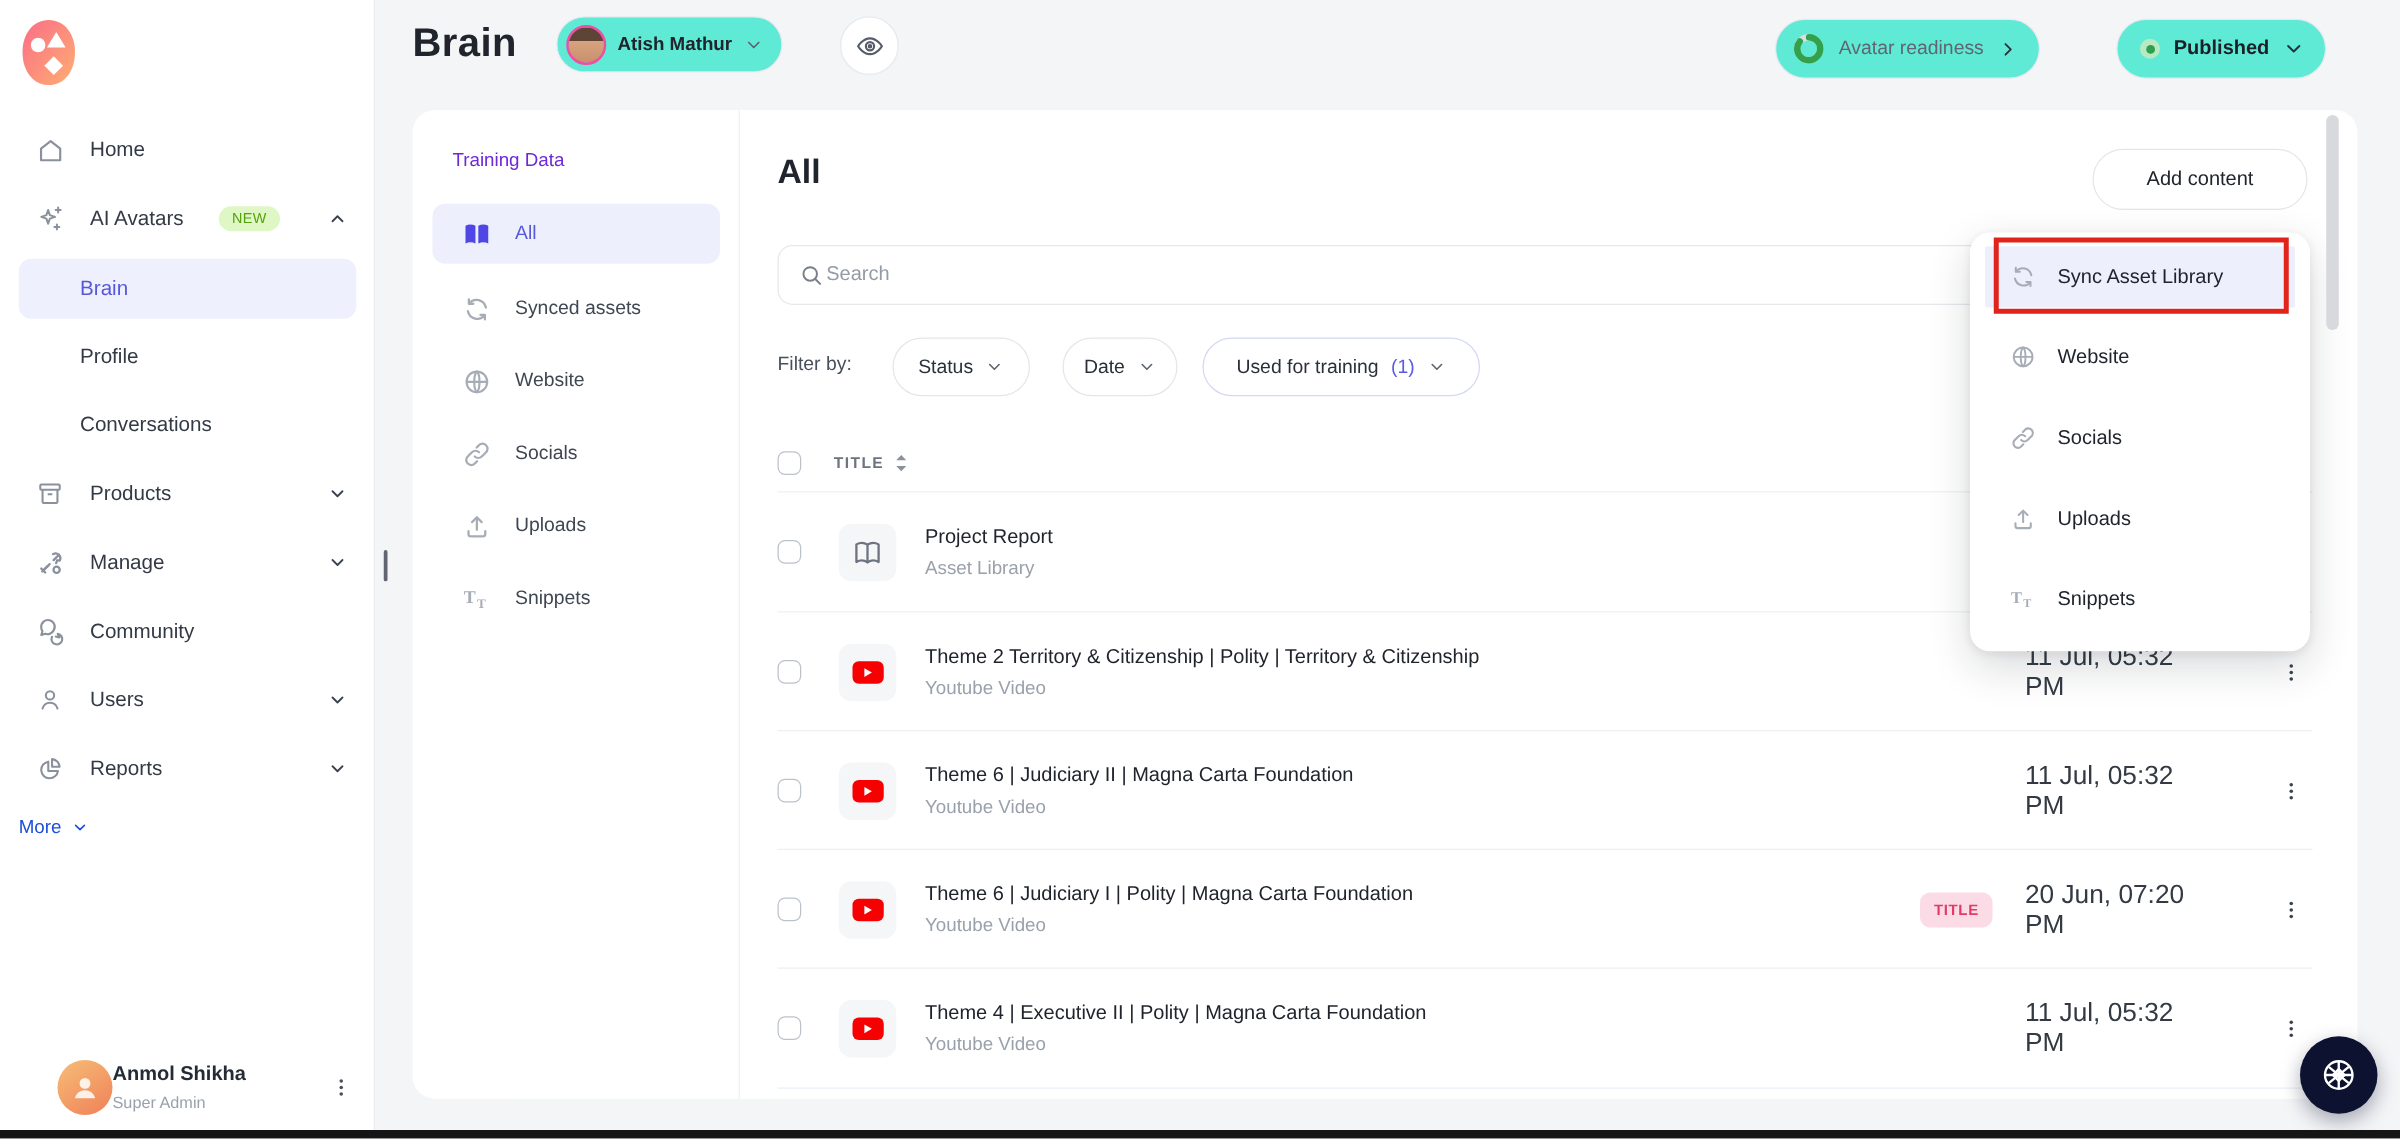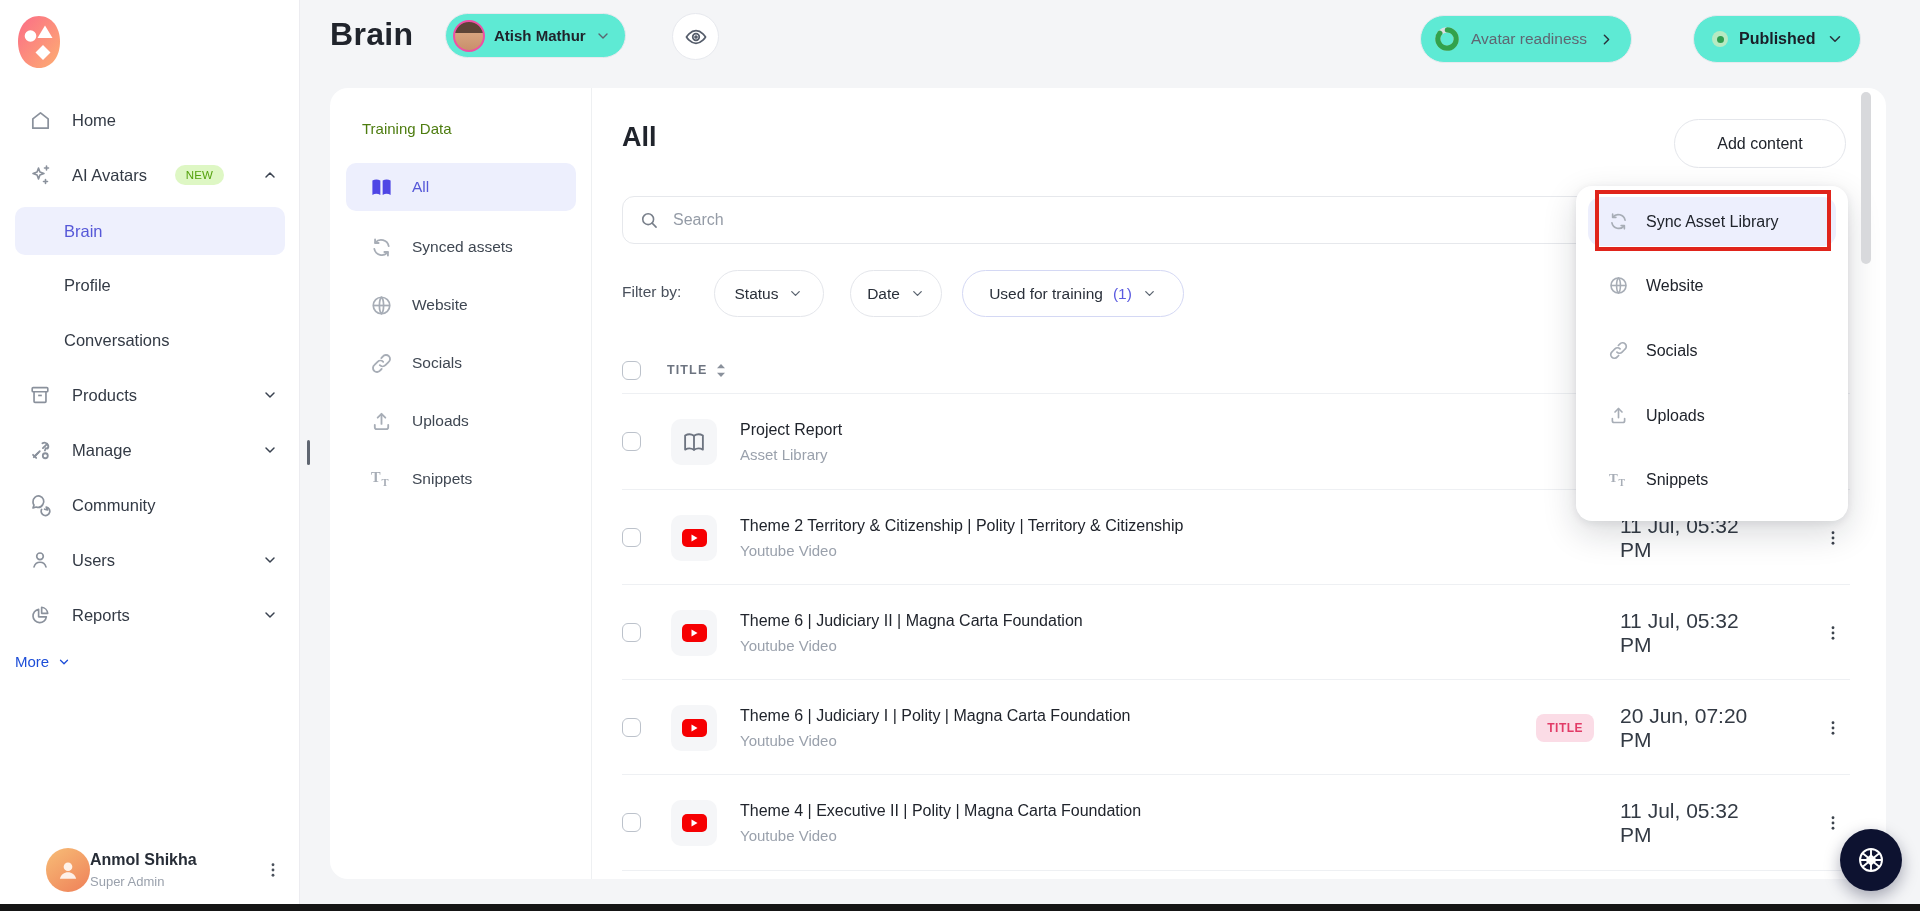--- a/index.html
+++ b/index.html
@@ -32,29 +32,29 @@
   .readiness-pill { position:absolute; left:1420px; top:15px; height:48px; padding:0 16px 0 13px; gap:11px; }
   .readiness-pill .rlabel { font-size:15.5px; color:#5f6672; }
   .status-pill { position:absolute; left:1693px; top:15px; height:48px; padding:0 16px 0 18px; gap:11px; }
   .status-pill .slabel { font-size:16px; font-weight:600; color:#1a1f28; }
   .dot-outer { width:16px; height:16px; border-radius:50%; background:#b7eac2; display:flex; align-items:center; justify-content:center; }
   .dot-inner { width:7px; height:7px; border-radius:50%; background:#2f9e4f; }
 
   
   .card { position:absolute; left:330px; top:88px; width:1556px; height:791px; background:#fff; border-radius:18px; }
   .tnav-divider { position:absolute; left:591px; top:88px; width:1px; height:791px; background:#eef0f2; }
-  .tnav-label { position:absolute; left:362px; top:120px; font-size:15px; color:#4d7c0f;text-align:right; }
+  .tnav-label { position:absolute; left:362px; top:120px; font-size:15px; color:#6d28d9;text-align:right; }
   .tnav-item { position:absolute; left:346px; width:230px; height:48px; display:flex; align-items:center; gap:19px; padding-left:24px; border-radius:10px; font-size:15.5px; color:#3f4752; cursor:pointer; }
   .tnav-item .ico { width:23px; height:23px; color:#a7adb6; display:flex; align-items:center; justify-content:center; }
   .tnav-active { background:#edeffd; color:#5658d8; }
   .tnav-active .ico { color:#4f46e5; }
 
   .list-heading { position:absolute; left:622px; top:122px; font-size:27px; font-weight:700; color:#20242c; }
   .add-btn { position:absolute; left:1674px; top:119px; width:172px; height:49px; border-radius:25px; background:#fff; border:1px solid #e4e6eb; font-size:16px; color:#20242c; display:flex; align-items:center; justify-content:center; cursor:pointer; font-family:inherit; }
-  .search-box { position:absolute; left:622px; top:196px; width:1224px; height:48px; border:1px solid #e6e8ec; border-radius:12px; background:#fff; display:flex; align-items:center; padding:0 16px; gap:12px; color:#787f8a; }
+  .search-box { position:absolute; left:622px; top:196px; width:1224px; height:48px; border:1px solid #e6e8ec; border-radius:12px; background:#fff; display:flex; align-items:center; padding:0 16px; color:#787f8a; }
   .search-box input { border:none; outline:none; flex:1; font-size:16px; color:#333; font-family:inherit; background:transparent; }
   .search-box input::placeholder { color:#949ba6; }
 
   .filter-label { position:absolute; left:622px; top:283px; font-size:15.5px; color:#49505c; }
   .filter-pill { position:absolute; top:270px; height:47px; background:#fff; border:1px solid #e4e6eb; border-radius:24px; display:flex; align-items:center; justify-content:center; gap:10px; font-size:15.5px; color:#2a303a; cursor:pointer; padding:0 18px; }
   .filter-pill .chev { color:#5b6470; display:flex; }
   .filter-uft { border-color:#d4d8f4; }
   .count-accent { color:#5b5be0; }
 
   .thead-row { position:absolute; left:622px; top:348px; width:1228px; height:44px; display:flex; align-items:center; gap:26px; }
@@ -66,21 +66,21 @@
   .row .txt { margin-left:23px; flex:1; min-width:0; }
   .row .title { font-size:16px; font-weight:500; color:#20242c; white-space:nowrap; }
   .row .subtitle { font-size:15px; color:#9aa1ac; margin-top:7px; }
   .row .date { width:150px; text-align:left; font-size:21px; color:#333a44; flex:none; }
   .row .kebab { margin-left:52px; margin-right:6px; width:22px; height:24px; color:#3c434d; display:flex; align-items:center; justify-content:center; cursor:pointer; flex:none; }
   .badge-failed { background:#fbdce6; color:#e23b67; font-size:12px; font-weight:700; letter-spacing:.04em; padding:7px 11px; border-radius:8px; margin-right:26px; flex:none; }
   .yt-rect { width:25px; height:18px; background:#f60002; border-radius:5px; display:flex; align-items:center; justify-content:center; }
 
   
   .menu { position:absolute; left:1576px; top:186px; width:272px; height:335px; background:#fff; border-radius:16px; box-shadow:0 12px 34px rgba(16,24,40,.16), 0 2px 8px rgba(16,24,40,.08); }
-  .menu-item { position:absolute; left:12px; width:248px; height:49px; display:flex; align-items:center; gap:17px; padding-left:19px; border-radius:13px; font-size:16px; color:#20242c; cursor:pointer; }
+  .menu-item { position:absolute; left:12px; width:248px; height:49px; display:flex; align-items:center; gap:17px; padding-left:19px; border-radius:2px; font-size:16px; color:#20242c; cursor:pointer; }
   .menu-item .ico { width:22px; height:22px; color:#a7adb6; display:flex; align-items:center; justify-content:center; }
   .menu-hl { background:#edeffd; }
   .annotation-box { position:absolute; left:1595px; top:190px; width:236px; height:61px; border:4px solid #e0241b; pointer-events:none; }
 
   
   .scroll-thumb { position:absolute; left:1861px; top:92px; width:10px; height:172px; border-radius:5px; background:#d8d9dc; cursor:pointer; }
   .fab { position:absolute; left:1840px; top:829px; width:62px; height:62px; border-radius:50%; background:#0d1230; display:flex; align-items:center; justify-content:center; cursor:pointer; box-shadow:0 6px 16px rgba(13,18,48,.35); }
   .edge-bar { position:absolute; left:0; top:904px; width:1920px; height:7px; background:#151515; }
   svg { display:block; }
 </style>

